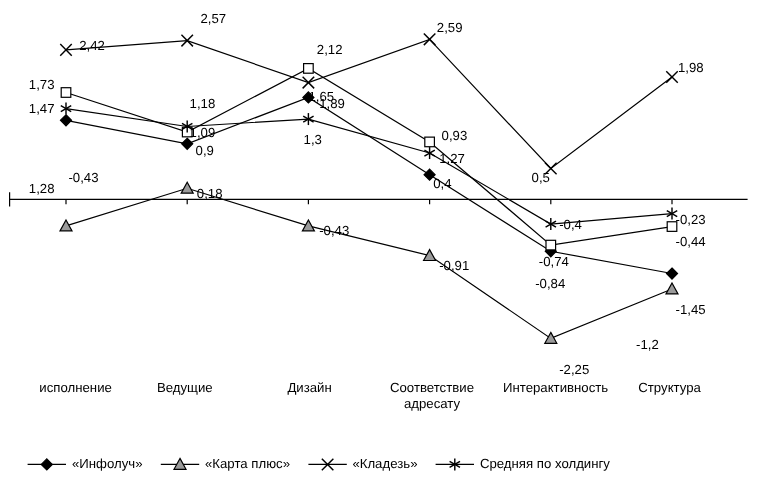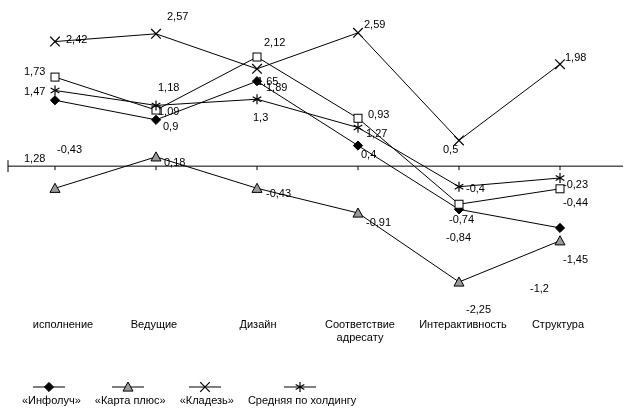--- a/index.html
+++ b/index.html
@@ -37,21 +37,21 @@
     top: 380px;
     width: 590px;
     display: flex;
     flex-direction: row;
     align-items: center;
     justify-content: flex-start;
     font-size: 11px;
   }
   .legend-item {
     display: flex;
-    flex-direction: column;
+    flex-direction: row;
     align-items: center;
     margin-right: 14px;
     white-space: nowrap;
   }
   .legend-mark {
     width: 34px;
     height: 14px;
     margin-right: 4px;
     flex: 0 0 auto;
   }

